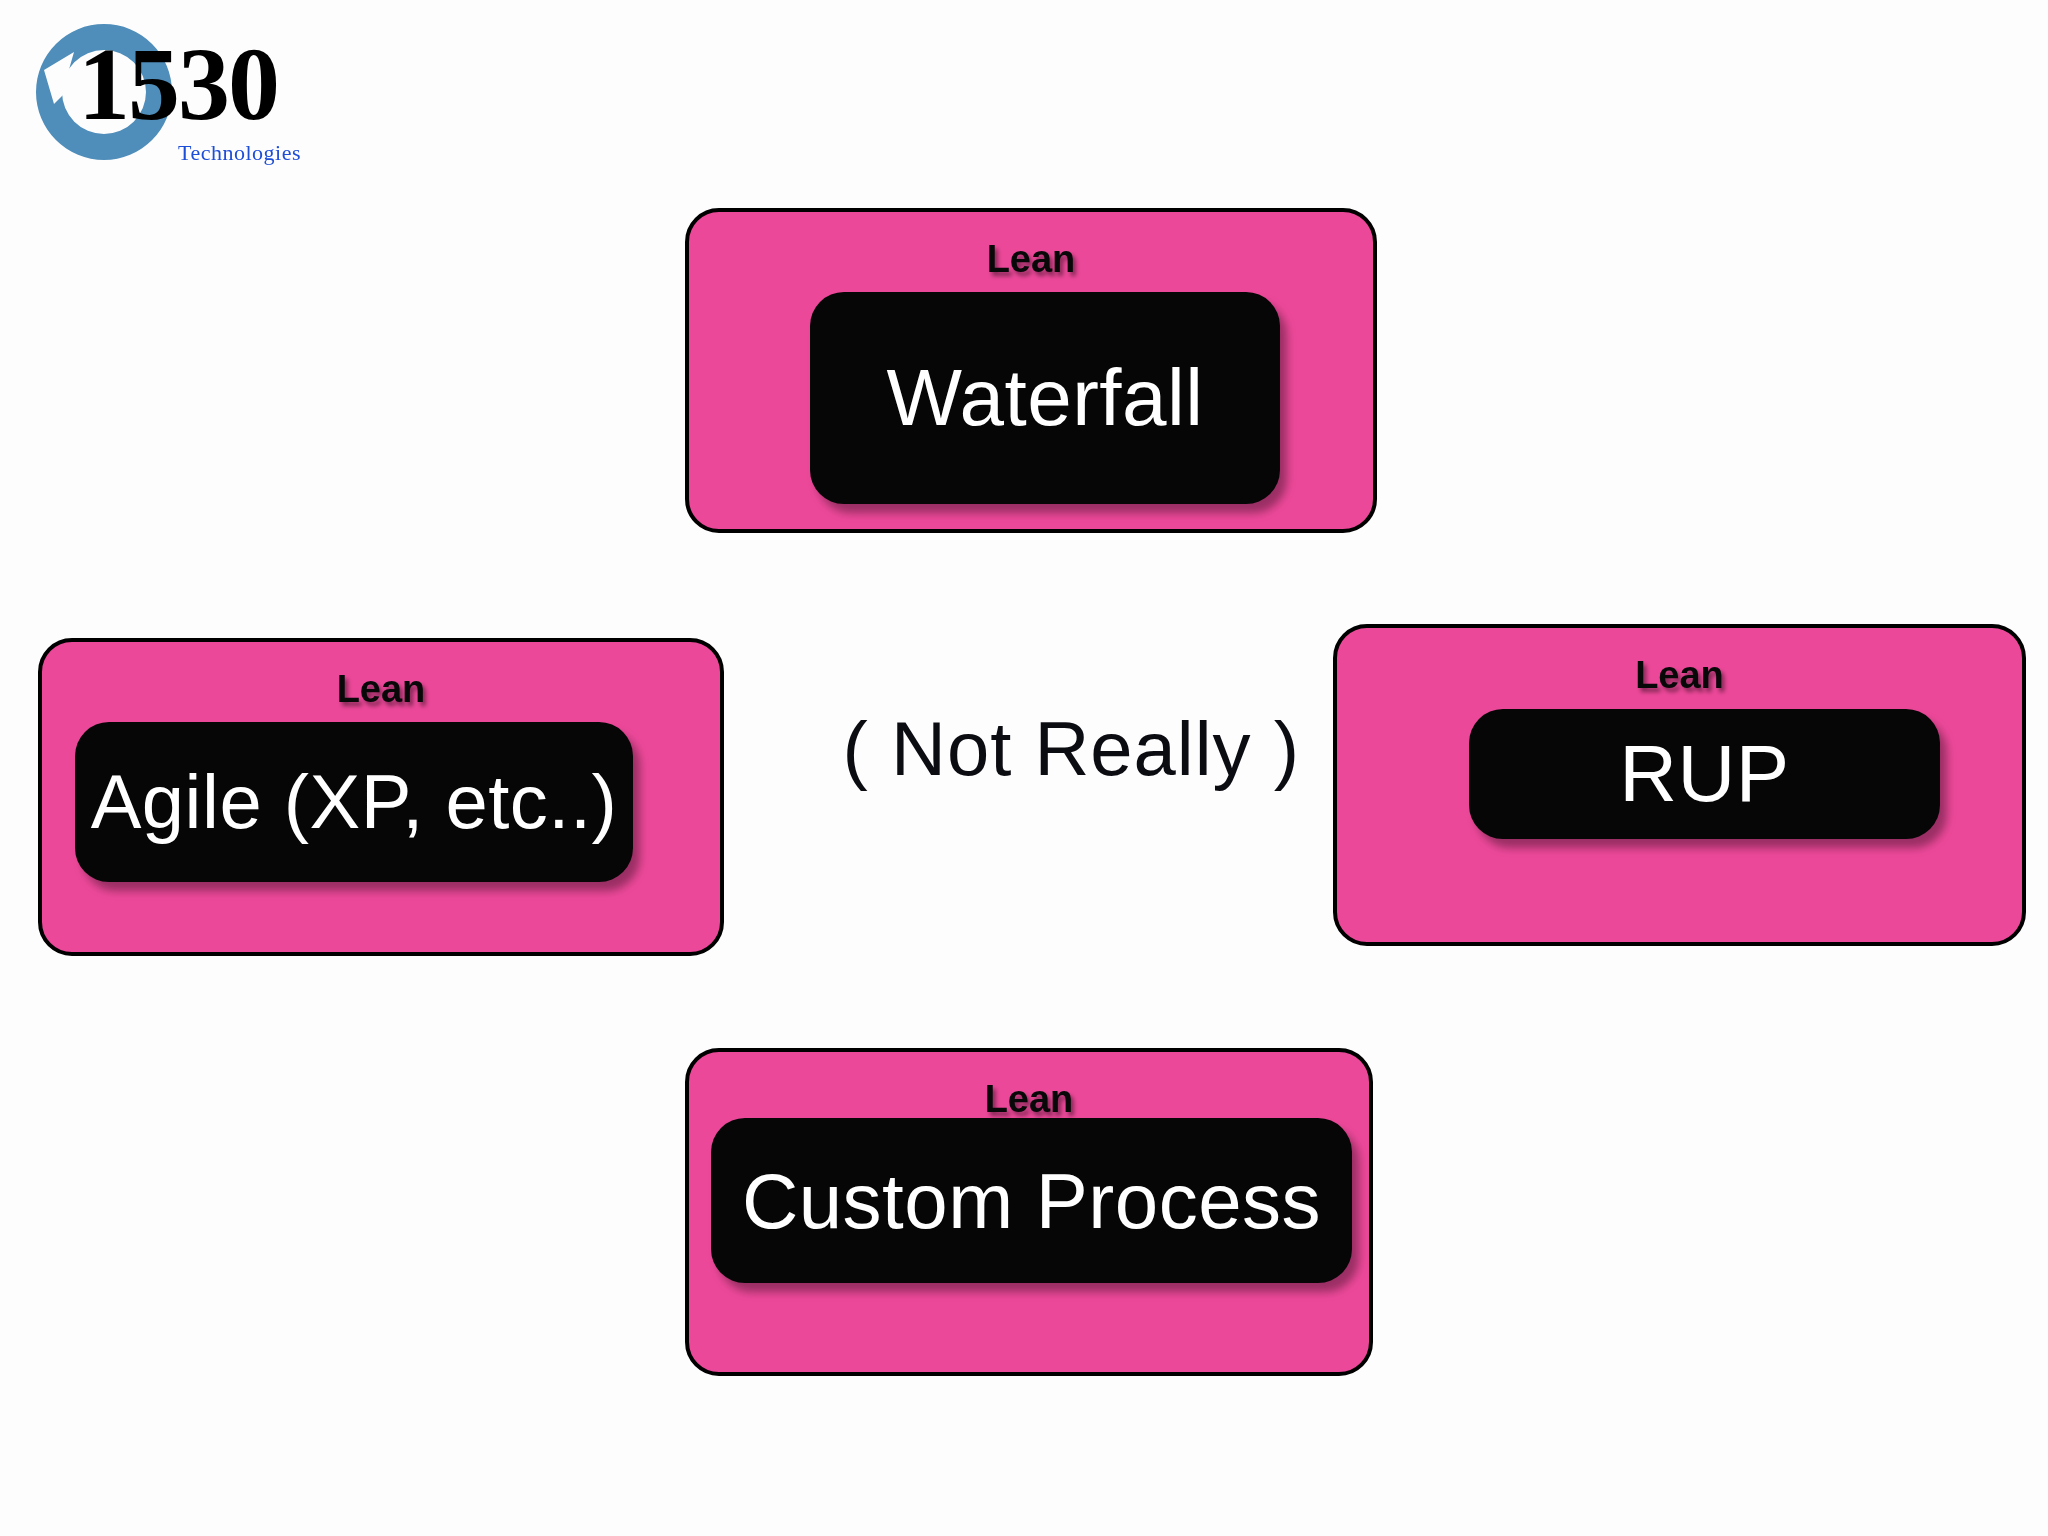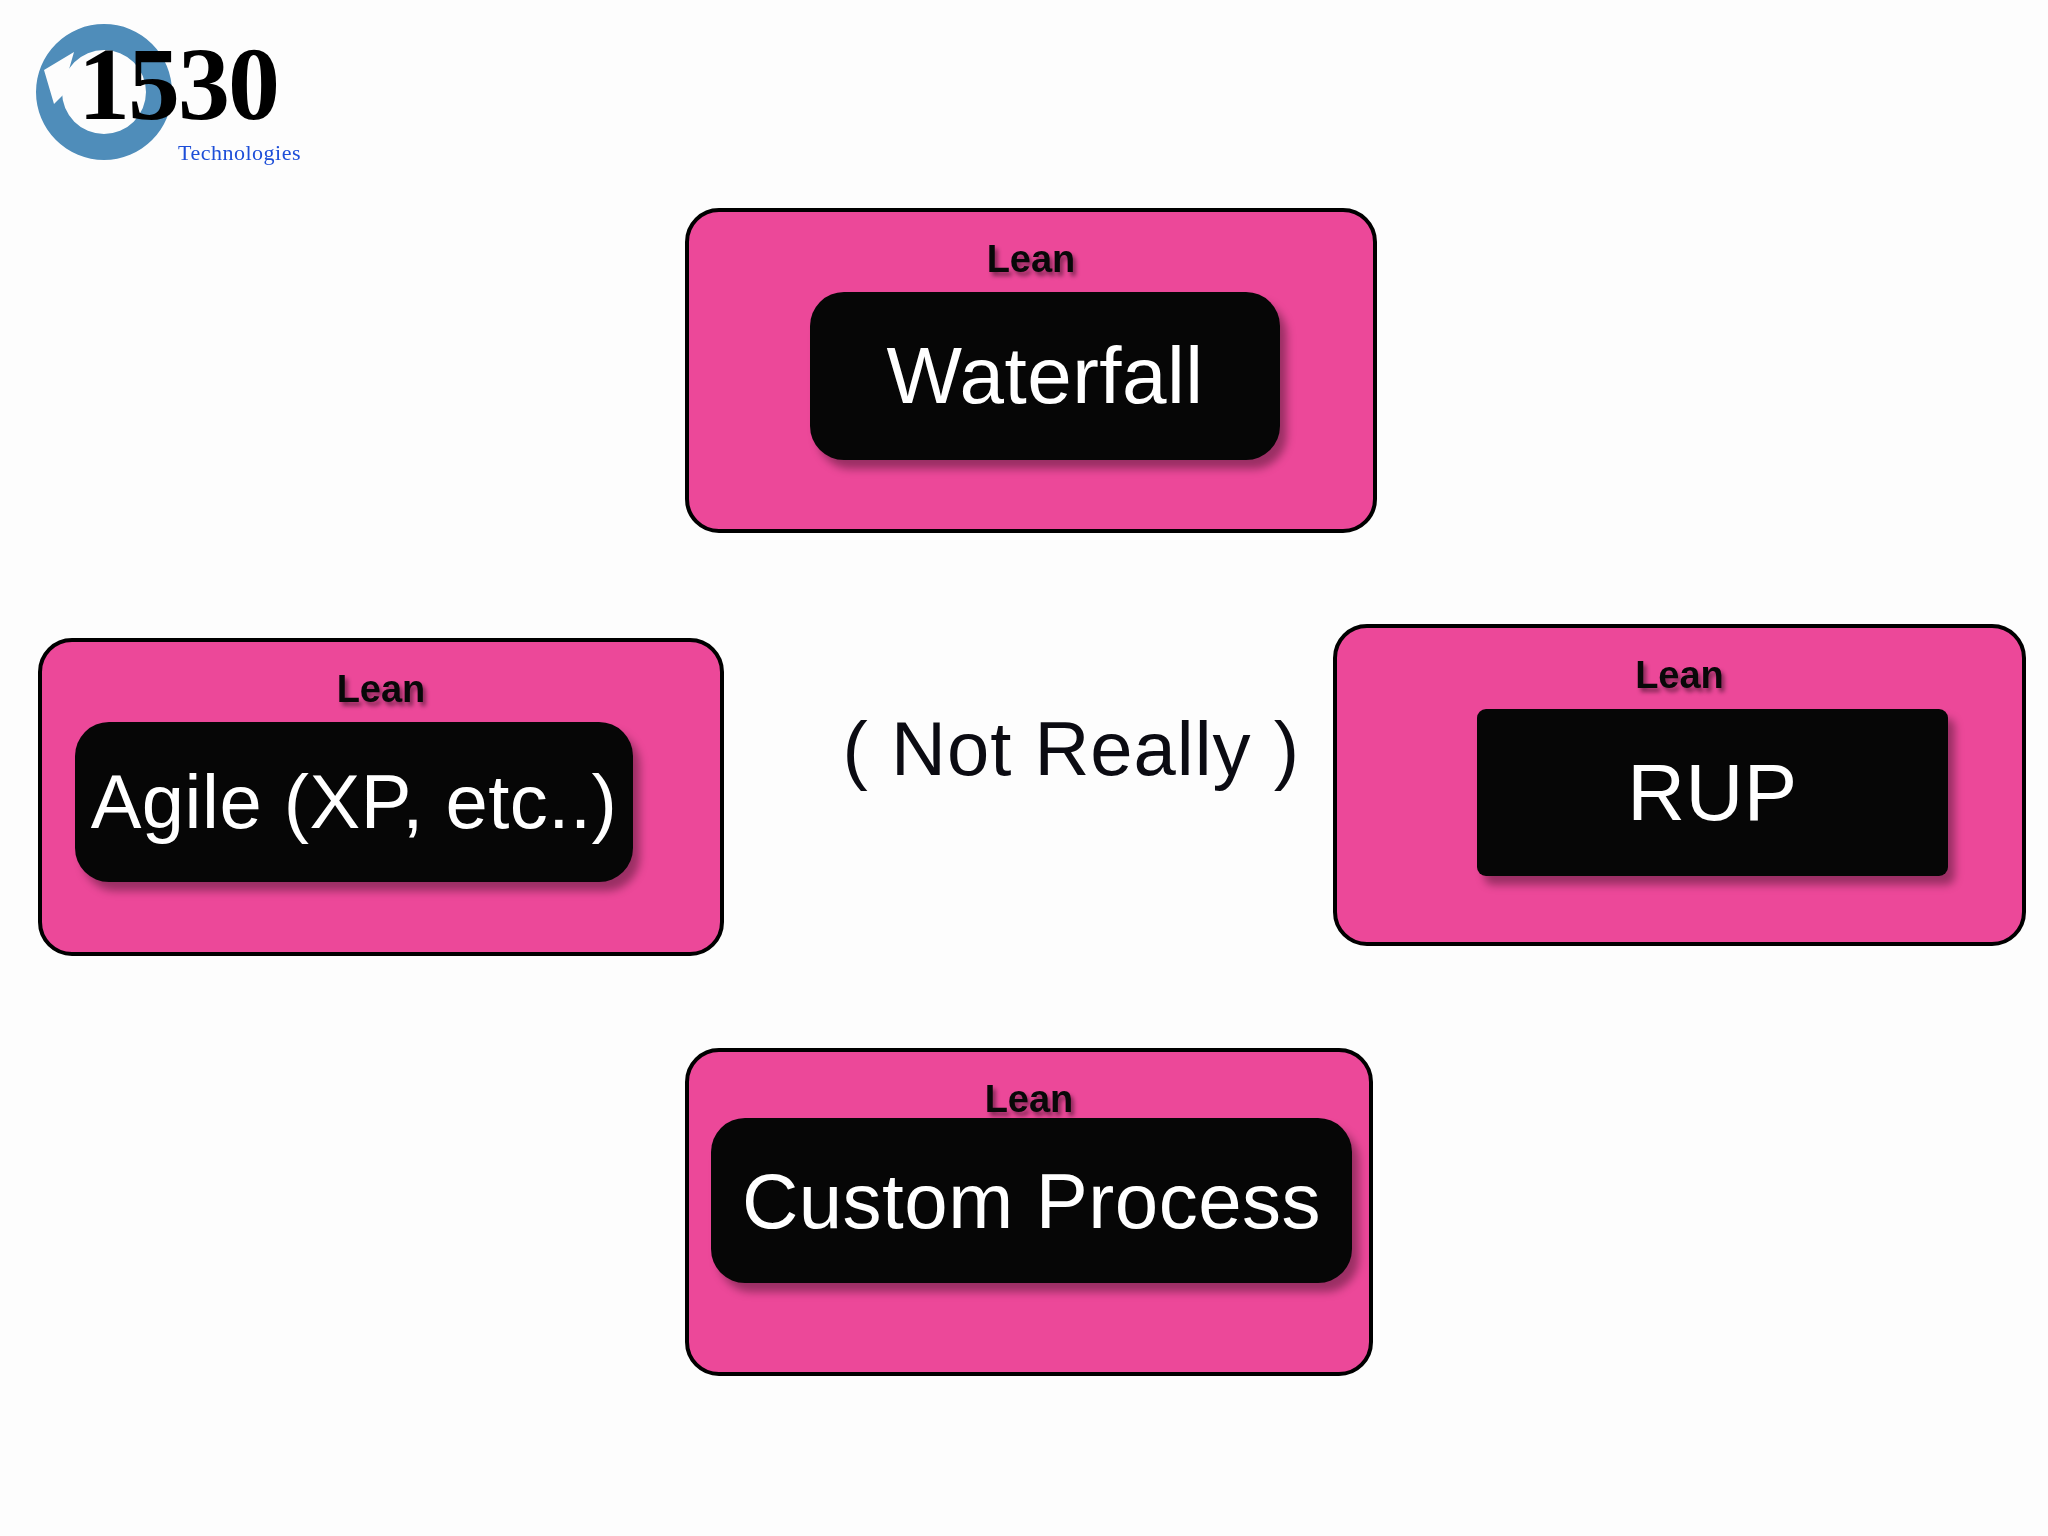--- a/index.html
+++ b/index.html
@@ -95,33 +95,33 @@
     color: #ffffff;
     font-weight: 300;
     line-height: 1;
     white-space: nowrap;
     letter-spacing: 0.5px;
   }
 
   
   #card-waterfall { left: 685px;  top: 208px;  width: 692px; height: 325px; }
   #label-waterfall { top: 26px; }
-  #pill-waterfall { left: 121px; top: 80px; width: 470px; height: 168px; }
+  #pill-waterfall { left: 121px; top: 80px; width: 470px; height: 212px; }
   #text-waterfall { font-size: 80px; }
 
   
   #card-agile { left: 38px; top: 638px; width: 686px; height: 318px; }
   #label-agile { top: 26px; }
   #pill-agile { left: 33px; top: 80px; width: 558px; height: 160px; align-items: center; }
   #text-agile { font-size: 76px; }
 
   
   #card-rup { left: 1333px; top: 624px; width: 693px; height: 322px; }
   #label-rup { top: 26px; }
-  #pill-rup { left: 140px; top: 81px; width: 471px; height: 167px; border-radius: 9px; }
+  #pill-rup { left: 132px; top: 81px; width: 471px; height: 130px; }
   #text-rup { font-size: 80px; }
 
   
   #card-custom { left: 685px; top: 1048px; width: 688px; height: 328px; }
   #label-custom { top: 26px; }
   #pill-custom { left: 22px; top: 66px; width: 641px; height: 165px; }
   #text-custom { font-size: 78px; }
 
   
   #center-note {

